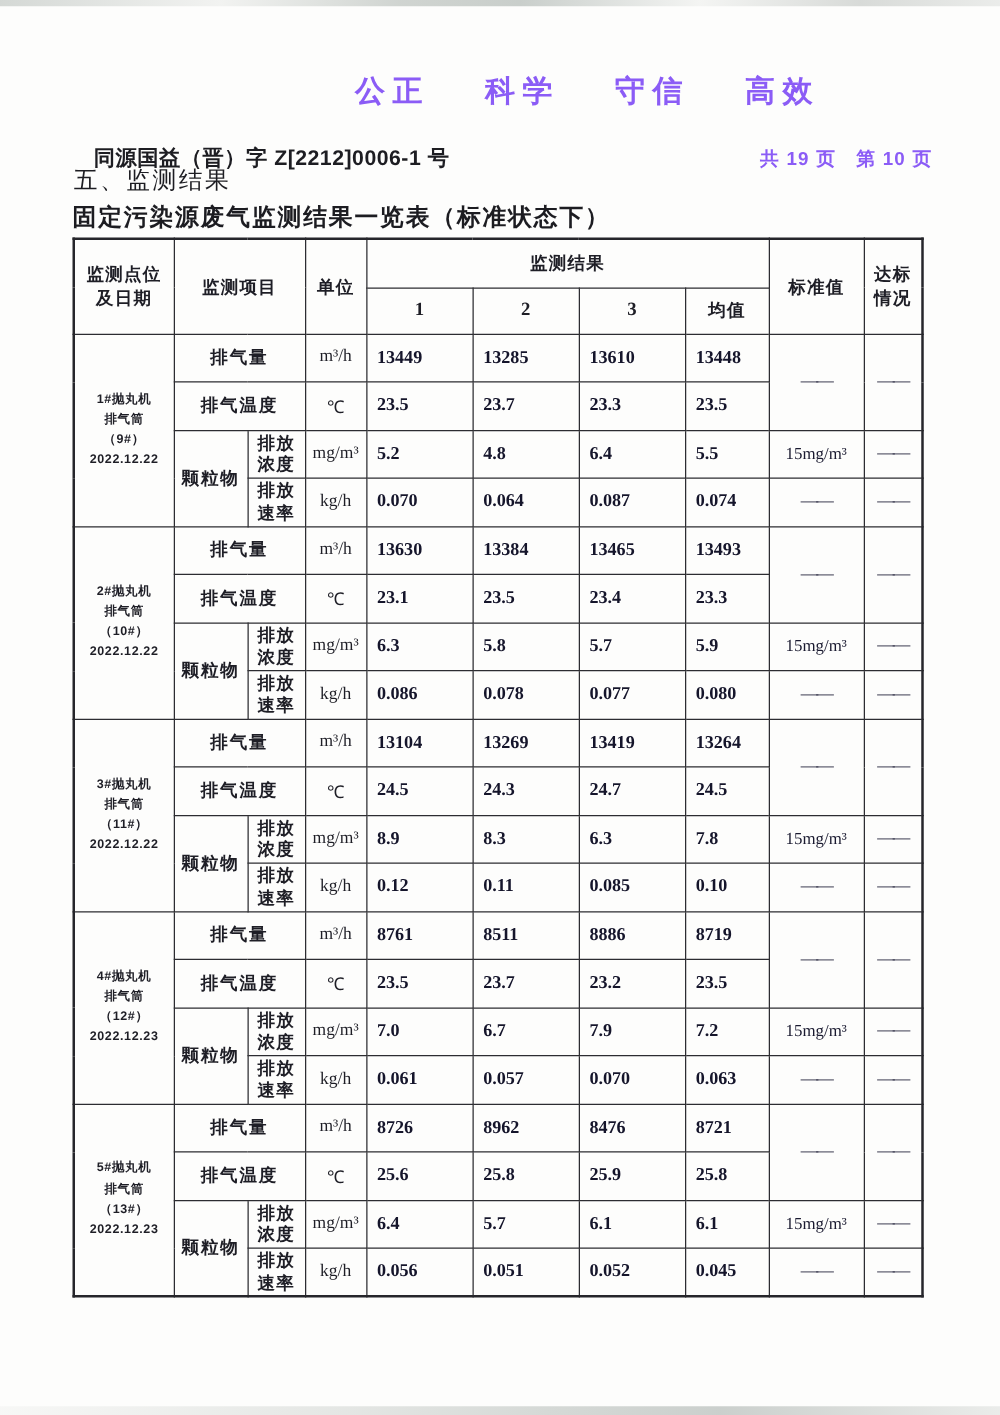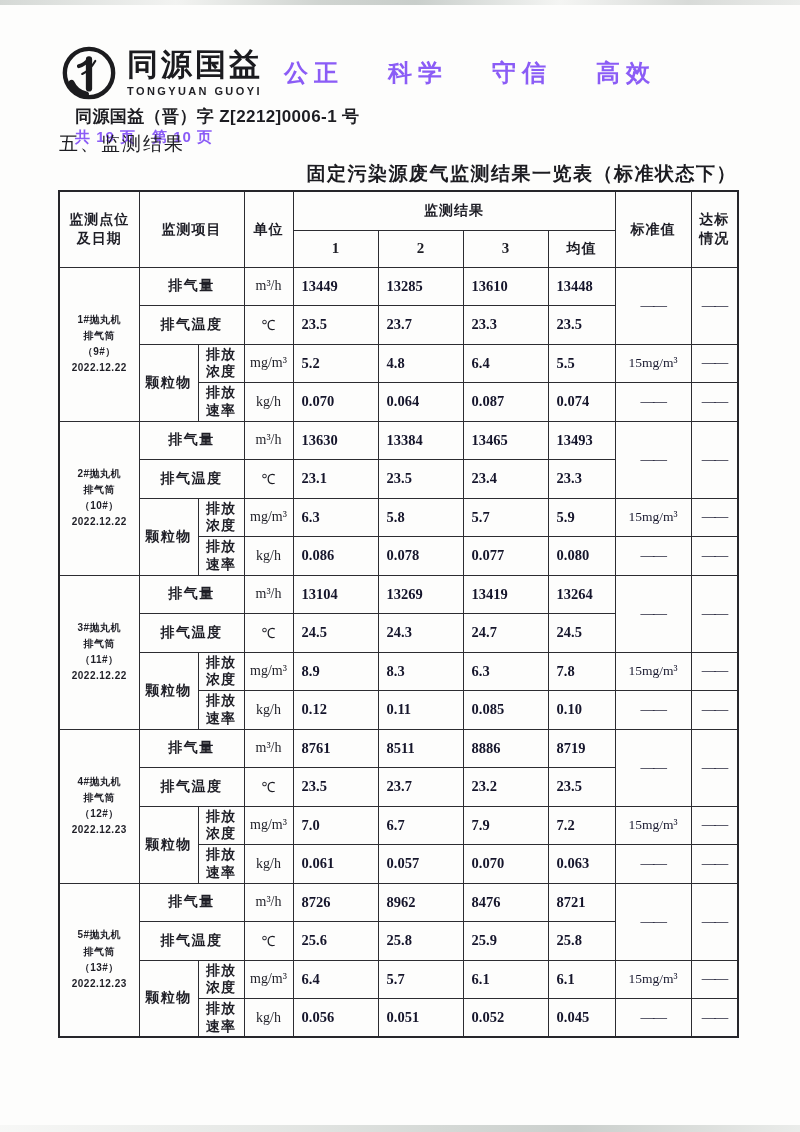--- a/index.html
+++ b/index.html
@@ -26,28 +26,28 @@
   
   .logo-row { position:absolute; left:60px; top:44px; display:flex; align-items:flex-start; }
   .logo-icon { width:58px; height:58px; flex:0 0 auto; }
   .logo-text { margin-left:9px; }
   .logo-zh { font-size:31px; font-weight:900; letter-spacing:3px; line-height:1.05; color:#1b1b1f; margin-top:5px; }
   .logo-en { font-size:11px; font-weight:700; letter-spacing:2.4px; color:#1f1f24; margin-top:3px; }
 
   .slogans { position:absolute; left:284px; top:57px; display:flex; gap:44px;
     font-size:24px; font-weight:900; letter-spacing:6px; color:#8b5cf6; white-space:nowrap; }
 
-  .doc-row { position:absolute; left:75px; top:105px; width:671px;
-    display:flex; justify-content:space-between; align-items:baseline;flex-direction:column; }
+  .doc-row { position:absolute; left:75px; top:115px; width:671px;
+    display:flex; justify-content:space-between; align-items:baseline; }
   .doc-number { font-size:17px; font-weight:800; letter-spacing:.4px; color:#1d1d22; }
   .page-info { font-size:15px; font-weight:600; letter-spacing:1px; color:#8b5cf6; display:flex; gap:16px; }
 
   .section-title { position:absolute; left:59px; top:131px; font-size:19px; font-weight:400;
     letter-spacing:2px; color:#1d1d22; }
-  .table-title { position:absolute; left:58px; top:161px; width:679px; text-align:right;
+  .table-title { position:absolute; left:58px; top:161px; width:679px; text-align:left;
     font-size:19px; font-weight:800; letter-spacing:1.5px; color:#1c1c21; }
 
   
   table.monitor { position:absolute; left:58px; top:190px; width:679px;
     border-collapse:collapse; table-layout:fixed; border:2.2px solid #26262b; }
   .monitor th, .monitor td {
     border:1.6px solid #2c2c31; padding:0 2px; text-align:center; vertical-align:middle;
     color:#1e1e26; overflow:hidden;
   }
   .monitor thead tr.h1 { height:39px; }
@@ -65,33 +65,20 @@
   td.std { font-family:"Liberation Serif", serif; font-size:13.5px; font-weight:400; color:#1a1a30; }
   td.dash { font-family:"Liberation Serif", serif; font-weight:400; font-size:14px;
     letter-spacing:-1.5px; color:#23233a; }
 </style>
 </head>
 <body>
 
 <div class="page">
   <div class="scan-edge top"></div>
 
-  <div class="logo-row">
-    <svg class="logo-icon" viewBox="0 0 60 60">
-      <circle cx="30" cy="30" r="25" fill="none" stroke="#1c1c1f" stroke-width="4.5"></circle>
-      <path d="M12 40 A21 21 0 0 0 27 52" fill="none" stroke="#1c1c1f" stroke-width="6" stroke-linecap="round"></path>
-      <path d="M30 46 L30 16" fill="none" stroke="#1c1c1f" stroke-width="6.5" stroke-linecap="round"></path>
-      <path d="M30 16 Q25 21.5 19.5 23" fill="none" stroke="#1c1c1f" stroke-width="4" stroke-linecap="round"></path>
-      <path d="M23 31 Q31 27 36.5 17.5" fill="none" stroke="#1c1c1f" stroke-width="2.2" stroke-linecap="round"></path>
-    </svg>
-    <div class="logo-text">
-      <div class="logo-zh">同源国益</div>
-      <div class="logo-en">TONGYUAN GUOYI</div>
-    </div>
-  </div>
 
   <div class="slogans">
     <span>公正</span>
     <span>科学</span>
     <span>守信</span>
     <span>高效</span>
   </div>
 
   <div class="doc-row">
     <span class="doc-number">同源国益（晋）字 Z[2212]0006-1 号</span>

